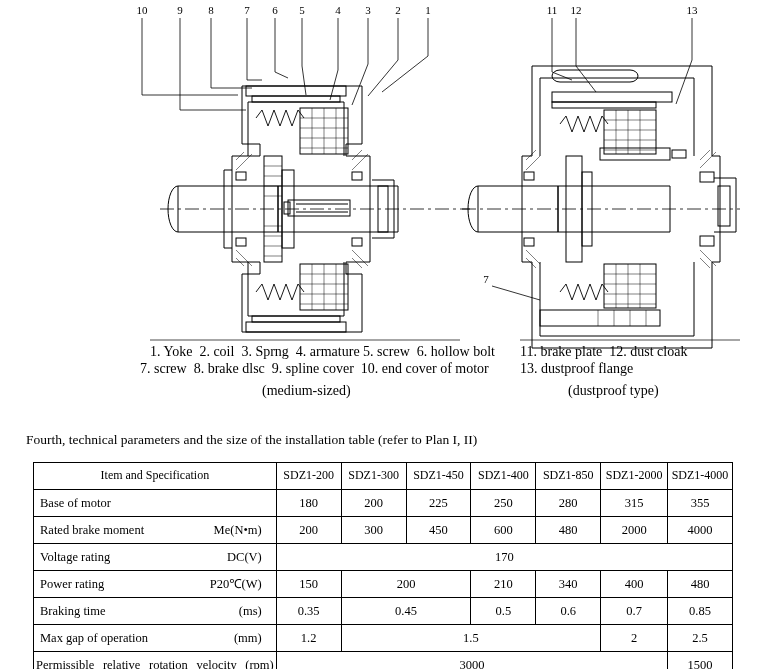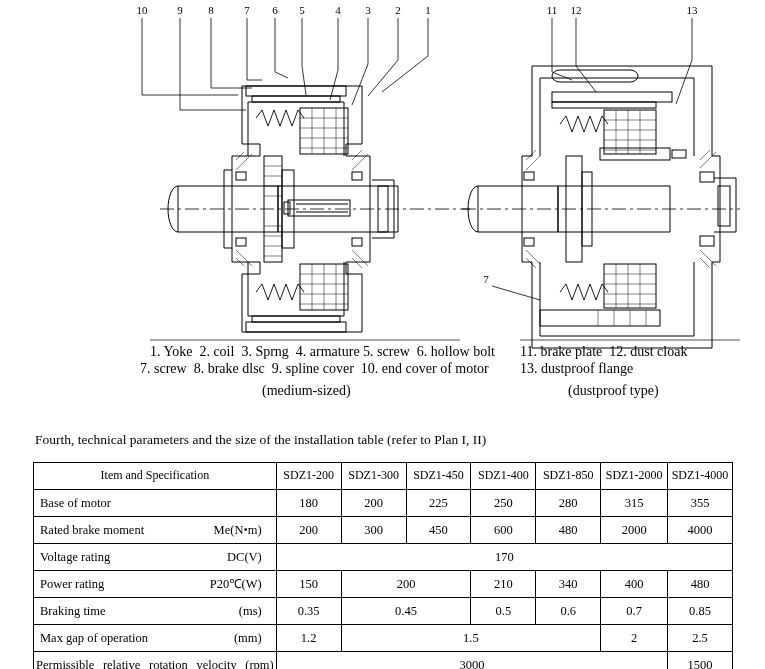--- a/index.html
+++ b/index.html
@@ -18,21 +18,21 @@
 
   .legend{position:absolute;font-family:"Liberation Serif",serif;font-size:14px;white-space:pre;}
   .legend-left1{left:150px;top:344px;}
   .legend-left2{left:140px;top:361px;}
   .legend-left3{left:262px;top:383px;}
   .legend-right1{left:520px;top:344px;}
   .legend-right2{left:520px;top:361px;}
   .legend-right3{left:548px;top:383px;margin-left:20px;}
 
   .section-title{
-    position:absolute;left:35px;top:432px;
+    position:absolute;left:26px;top:432px;
     font-size:13.5px;font-family:"Liberation Serif",serif;
   }
 
   table.params{
     position:absolute;left:33px;top:462px;
     border-collapse:collapse;
     width:700px;
     font-family:"Liberation Serif",serif;
     font-size:12.5px;
   }

